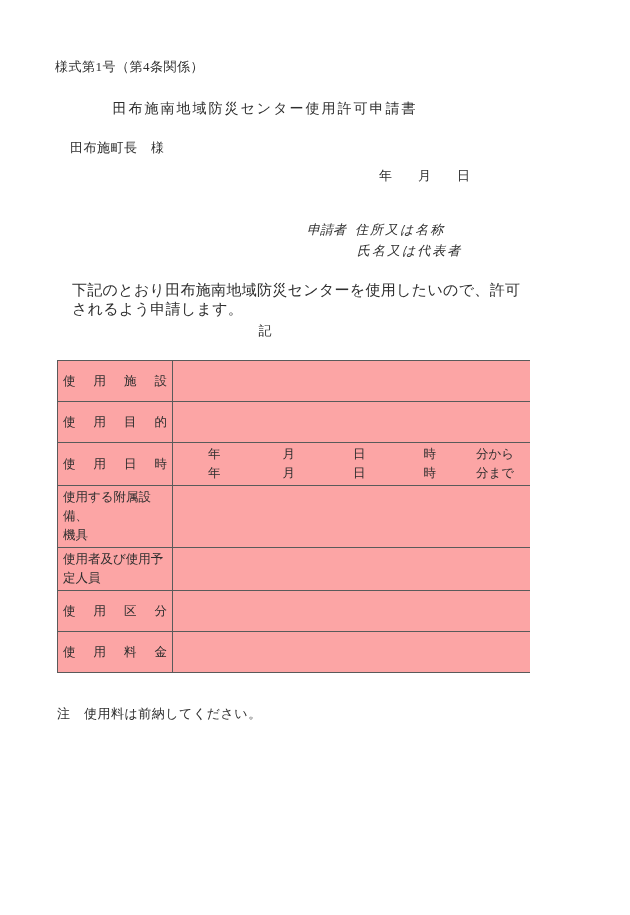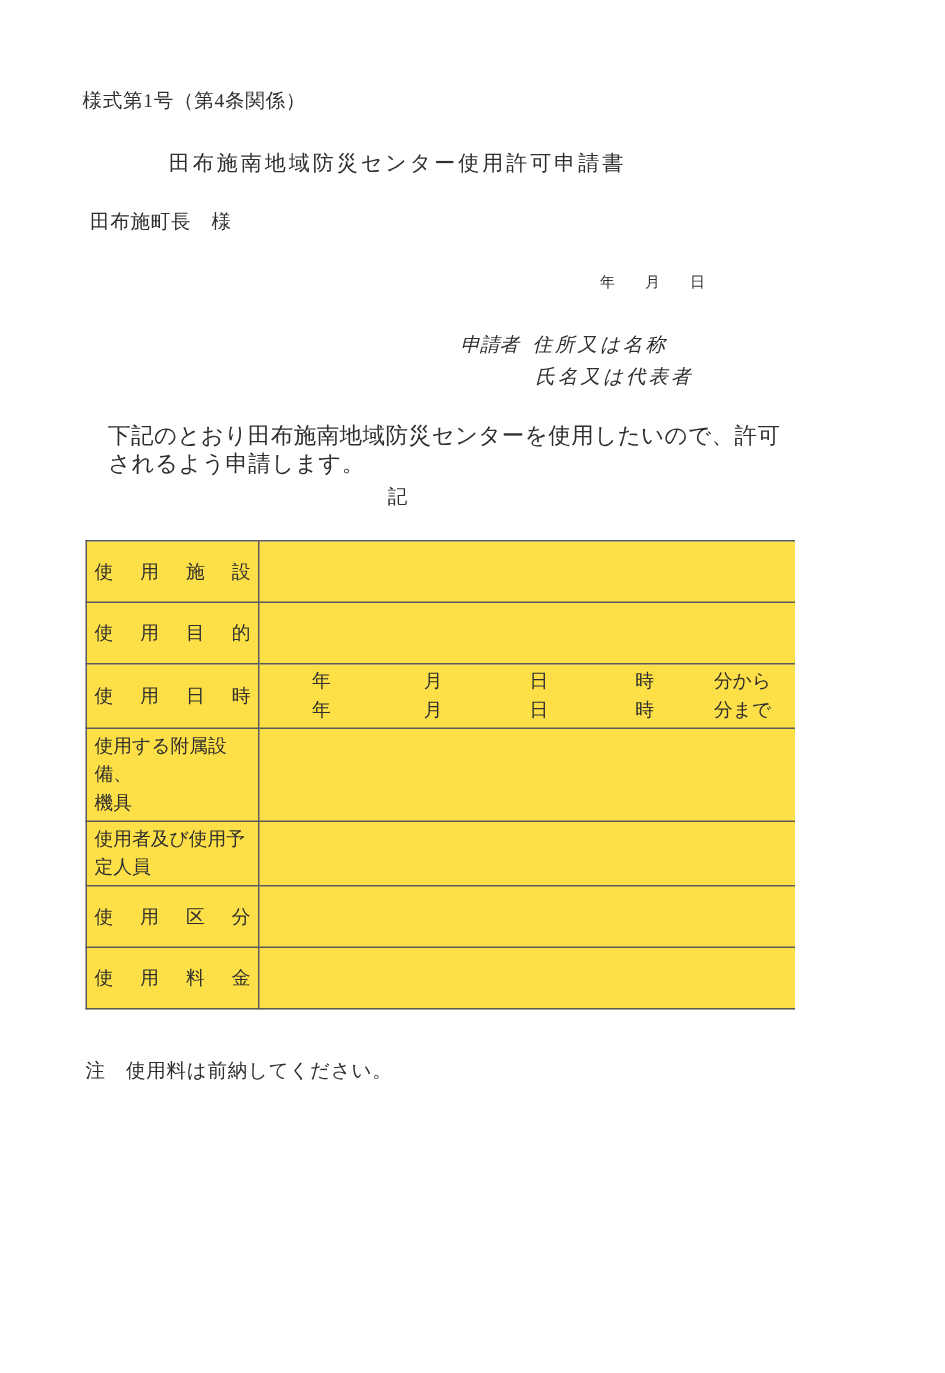--- a/index.html
+++ b/index.html
@@ -22,28 +22,28 @@
   }
   .doc-title {
     position: absolute;
     left: 0; right: 0; top: 100px;
     text-align: center;
     font-size: 14px;
     letter-spacing: 2px;
   }
   .addressee {
     position: absolute;
-    left: 60px; top: 139px;
+    left: 70px; top: 139px;
     font-size: 13px;
     letter-spacing: 0.5px;
   }
   .date-top {
     position: absolute;
-    right: 60px; top: 181px;
-    font-size: 10px;
+    right: 60px; top: 167px;
+    font-size: 13px;
   }
   .applicant {
     position: absolute;
     left: 307px; top: 220px;
     font-size: 13px;
     line-height: 20px;
     font-style: italic;
   }
   .applicant .app-line2 { margin-left: 50px; margin-top: 1px; }
   .app-field { letter-spacing: 2px; }
@@ -64,21 +64,21 @@
     position: absolute;
     left: 57px; top: 360px;
     width: 537px;
     border-collapse: collapse;
     table-layout: fixed;
   }
   .form-table td {
     border: 1px solid #5a5a5a;
     vertical-align: middle;
     font-size: 12.5px;
-    background: #fde047;
+    background: #fca5a5;
   }
   .form-table td.lbl {
     width: 115px;
     padding: 2px 5px;
     line-height: 19px;
   }
   .form-table td.lbl .lbl-inner {
     display: block;
     width: 100%;
     white-space: pre-line;

